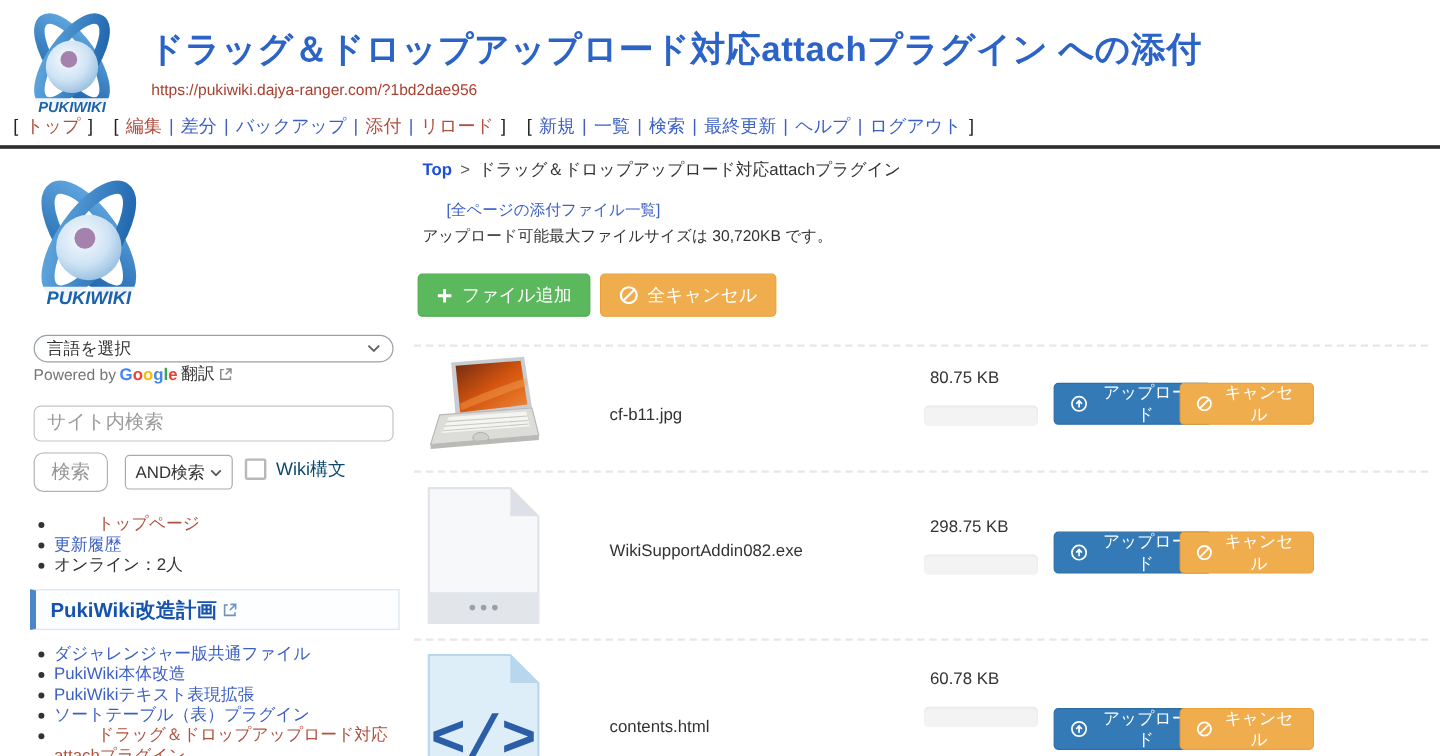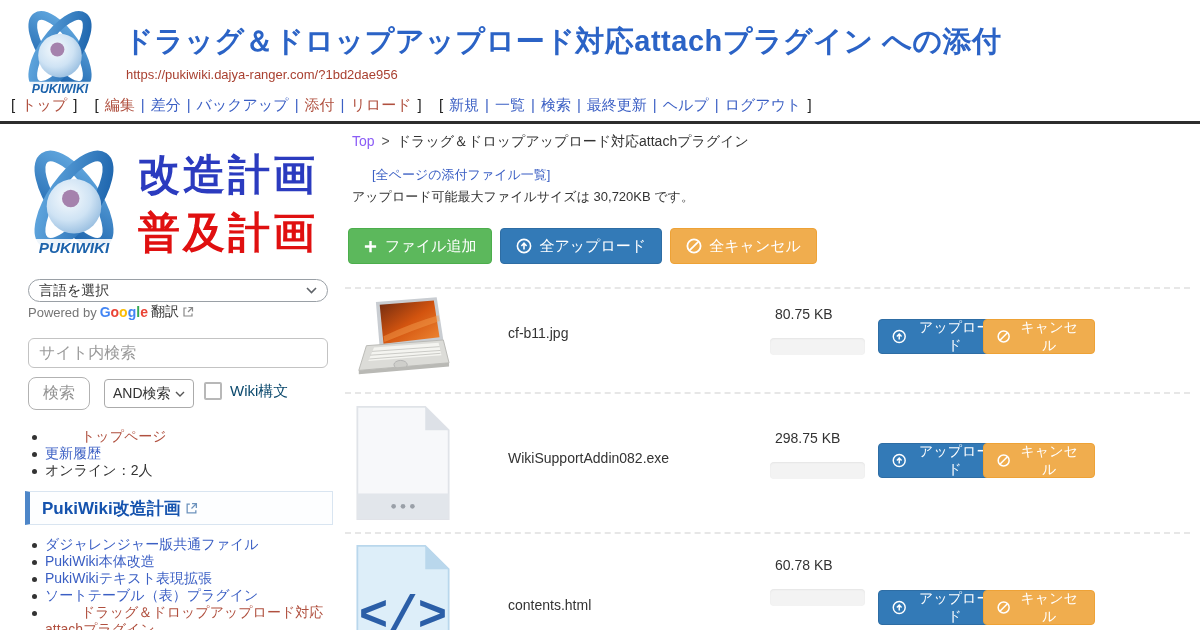--- a/index.html
+++ b/index.html
@@ -47,21 +47,21 @@
   .link-blue { color:#3b5fc4; cursor:pointer; }
   .plain-text { color:#333; }
 
   .section-box { position:absolute; left:25px; top:491px; width:308px; height:34px; background:#fdfeff; border:1px solid #d9e5f1; border-left:5px solid #4d86c8; display:flex; align-items:center; padding-left:12px; gap:4px; }
   .section-title { font-size:17px; font-weight:bold; color:#1553ae; cursor:pointer; }
   .side-links { position:absolute; left:30px; top:536px; width:300px; font-size:14px; line-height:16.5px; }
   .side-links li { margin-bottom:0.5px; }
 
   
   .breadcrumb { position:absolute; left:352px; top:133px; font-size:14px; color:#444; }
-  .crumb-home { color:#8b5cf6; cursor:pointer; }
+  .crumb-home { color:#1d4ed8; cursor:pointer;font-weight:bold; }
   .crumb-sep { margin:0 7px; color:#555; }
   .crumb-current { color:#333; }
   .attach-link { position:absolute; left:372px; top:166px; font-size:13px; color:#3b5fc4; cursor:pointer; }
   .note { position:absolute; left:352px; top:188px; font-size:13px; color:#333; }
 
   .actions { position:absolute; left:348px; top:228px; display:flex; gap:8px; }
   .btn { display:inline-flex; align-items:center; justify-content:center; gap:7px; height:36px; border-radius:4px; color:#fff; font-size:15px; font-family:inherit; cursor:pointer; padding:0 15px; border:1px solid transparent; }
   .btn-green { background:#5cb85c; border-color:#4cae4c;padding-left:14px; }
   .btn-blue { background:#337ab7; border-color:#2e6da4; }
   .btn-orange { background:#f0ad4e; border-color:#eea236; }
@@ -128,24 +128,20 @@
     <svg viewBox="0 0 110 112">
       <g fill="none" stroke="url(#ring)" stroke-width="10">
         <ellipse cx="55" cy="52" rx="47" ry="19" transform="rotate(55 55 52)"></ellipse>
         <ellipse cx="55" cy="52" rx="47" ry="19" transform="rotate(-55 55 52)"></ellipse>
       </g>
       <circle cx="55" cy="58" r="25" fill="url(#sph)"></circle>
       <circle cx="52" cy="51" r="8" fill="#a582ad"></circle>
       <rect x="16" y="88" width="78" height="17" rx="4" fill="#ffffff" opacity="0.9"></rect>
       <text x="55" y="101" text-anchor="middle" font-size="14" font-weight="bold" font-style="italic" fill="#1b62ab">PUKIWIKI</text>
     </svg>
-    <div class="side-logo-text">
-      <div class="side-logo-line1">改造計画</div>
-      <div class="side-logo-line2">普及計画</div>
-    </div>
   </div>
 
   <div class="lang-select">
     <span>言語を選択</span>
     <svg width="11" height="7" viewBox="0 0 11 7">
         <path d="M1 1 L5.5 5.5 L10 1" fill="none" stroke="#5f6368" stroke-width="1.6"></path>
       </svg>
   </div>
 
   <div class="powered">
@@ -198,27 +194,20 @@
 
   <div class="attach-link">[全ページの添付ファイル一覧]</div>
   <div class="note">アップロード可能最大ファイルサイズは 30,720KB です。</div>
 
   <div class="actions">
     <button class="btn btn-green">
       <svg width="15" height="15" viewBox="0 0 16 16">
           <path d="M8 2 V14 M2 8 H14" stroke="#fff" stroke-width="2.6"></path>
         </svg>
       <span>ファイル追加</span>
-    </button>
-    <button class="btn btn-blue">
-      <svg width="16" height="16" viewBox="0 0 16 16">
-          <circle cx="8" cy="8" r="6.6" fill="none" stroke="#fff" stroke-width="1.6"></circle>
-          <path d="M8 11.4 V5.6 M5.4 8 L8 5.2 L10.6 8" fill="none" stroke="#fff" stroke-width="1.6"></path>
-        </svg>
-      <span>全アップロード</span>
     </button>
     <button class="btn btn-orange">
       <svg width="16" height="16" viewBox="0 0 16 16">
           <circle cx="8" cy="8" r="6.6" fill="none" stroke="#fff" stroke-width="1.8"></circle>
           <path d="M3.8 12.2 L12.2 3.8" stroke="#fff" stroke-width="1.8"></path>
         </svg>
       <span>全キャンセル</span>
     </button>
   </div>
 
@@ -230,21 +219,21 @@
           <polygon points="22,6 86,1 93,46 26,54" fill="#c9cdd2"></polygon>
           <polygon points="26,9 83,4.5 89,43 30,50" fill="url(#scr)"></polygon>
           <path d="M30,42 Q60,28 88,20 L89,26 Q60,36 31,48 Z" fill="#f5a050" opacity="0.45"></path>
           <polygon points="12,52 93,46 99,70 4,78" fill="#dcdcd8" stroke="#b8b8b4" stroke-width="1"></polygon>
           <polygon points="20,54 88,49 91,62 14,68" fill="#f4f4f0"></polygon>
           <path d="M18,58 L89,53 M16,62 L90,57 M15,66 L90,60" stroke="#c8c8c4" stroke-width="1" fill="none"></path>
           <ellipse cx="48" cy="72" rx="7" ry="4.5" fill="#cfcfcb" stroke="#aaaaaa" stroke-width="0.8"></ellipse>
           <polygon points="4,78 99,70 99,74 4,82" fill="#b9b9b5"></polygon>
         </svg>
       </div>
-      <div class="fname" style="top:36px">cf-b11.jpg</div>
+      <div class="fname" style="top:48px">cf-b11.jpg</div>
       <div class="fsize" style="top:17px">80.75 KB</div>
       <div class="progress" style="top:49px"></div>
       <button class="btn btn-blue btn-sm row-upload" style="top:30px">
         <svg width="15" height="15" viewBox="0 0 16 16">
             <circle cx="8" cy="8" r="6.6" fill="none" stroke="#fff" stroke-width="1.6"></circle>
             <path d="M8 11.4 V5.6 M5.4 8 L8 5.2 L10.6 8" fill="none" stroke="#fff" stroke-width="1.6"></path>
           </svg>
         <span>アップロード</span>
       </button>
       <button class="btn btn-orange btn-sm row-cancel" style="top:30px">

